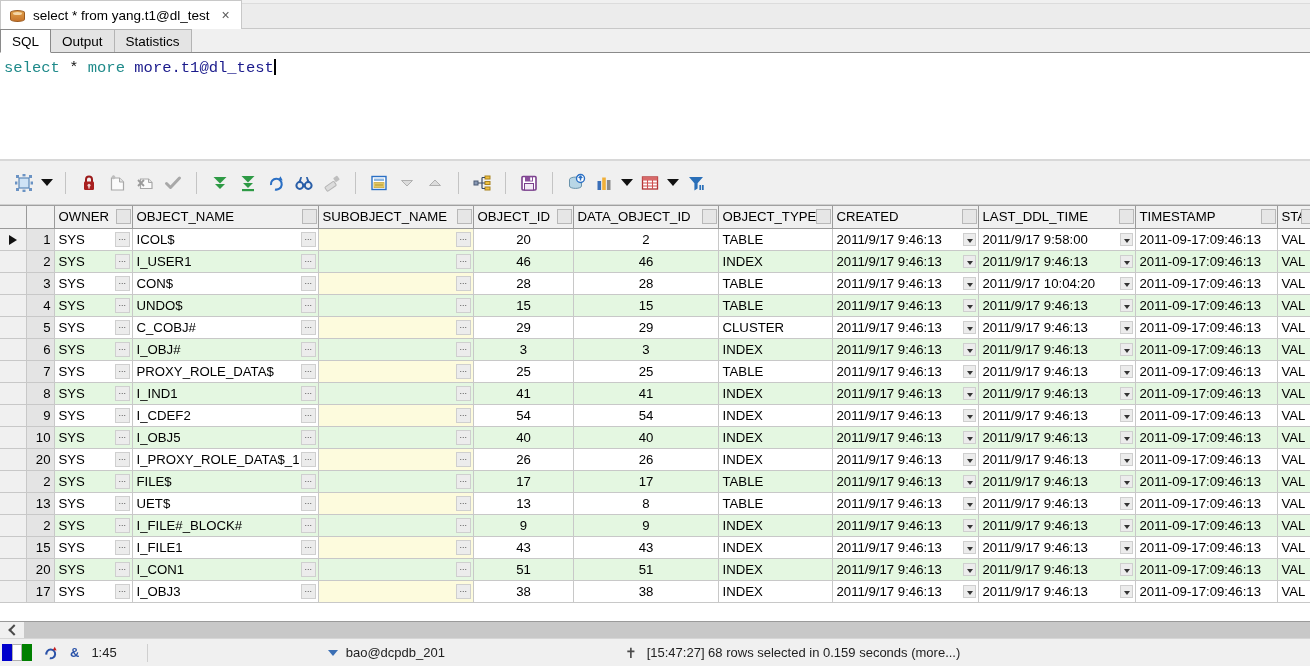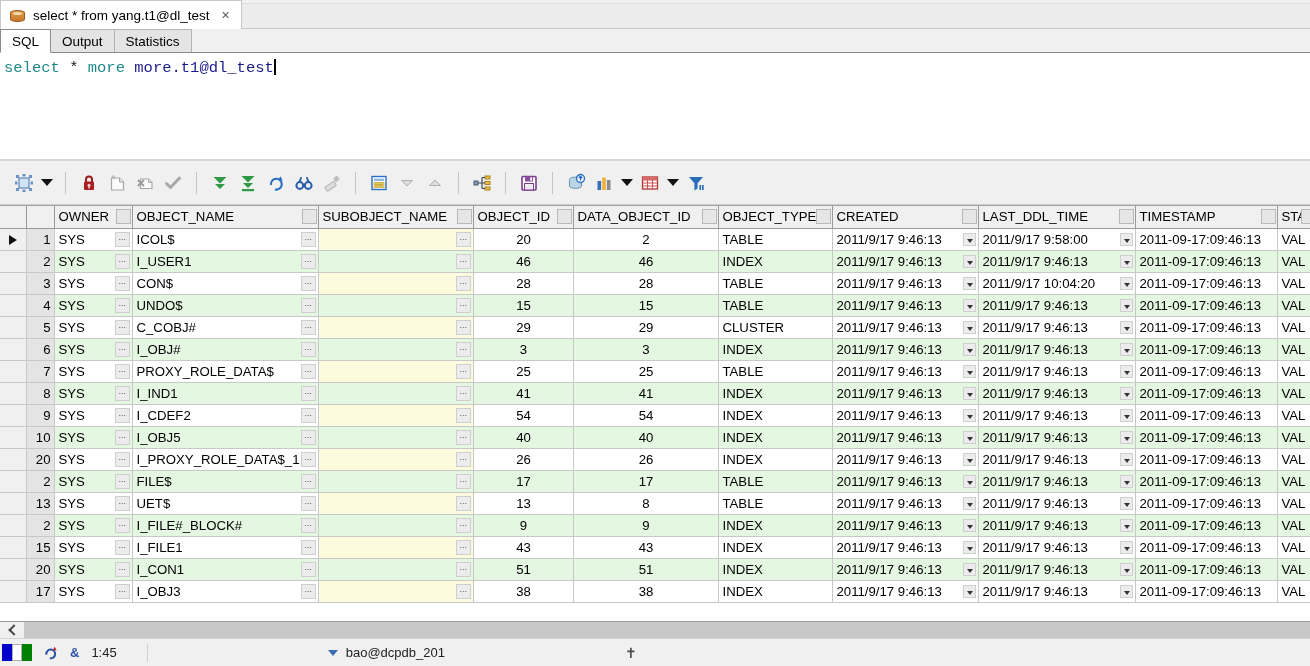--- a/index.html
+++ b/index.html
@@ -883,15 +883,16 @@
     <div style="width:12px;"></div>
     <span>1:45</span>
     <div class="sb-sep" style="margin-left:30px;"></div>
     <div style="width:170px;"></div>
     <div class="sb-caret"></div>
     <div style="width:8px;"></div>
     <span>bao@dcpdb_201</span>
     <div style="width:180px;"></div>
     <span class="pin">✝</span>
     <div style="width:10px;"></div>
+    <span>[15:47:27]  68 rows selected in 0.159 seconds (more...)</span>
   </div>
 
 </div>
 
 </body></html>

